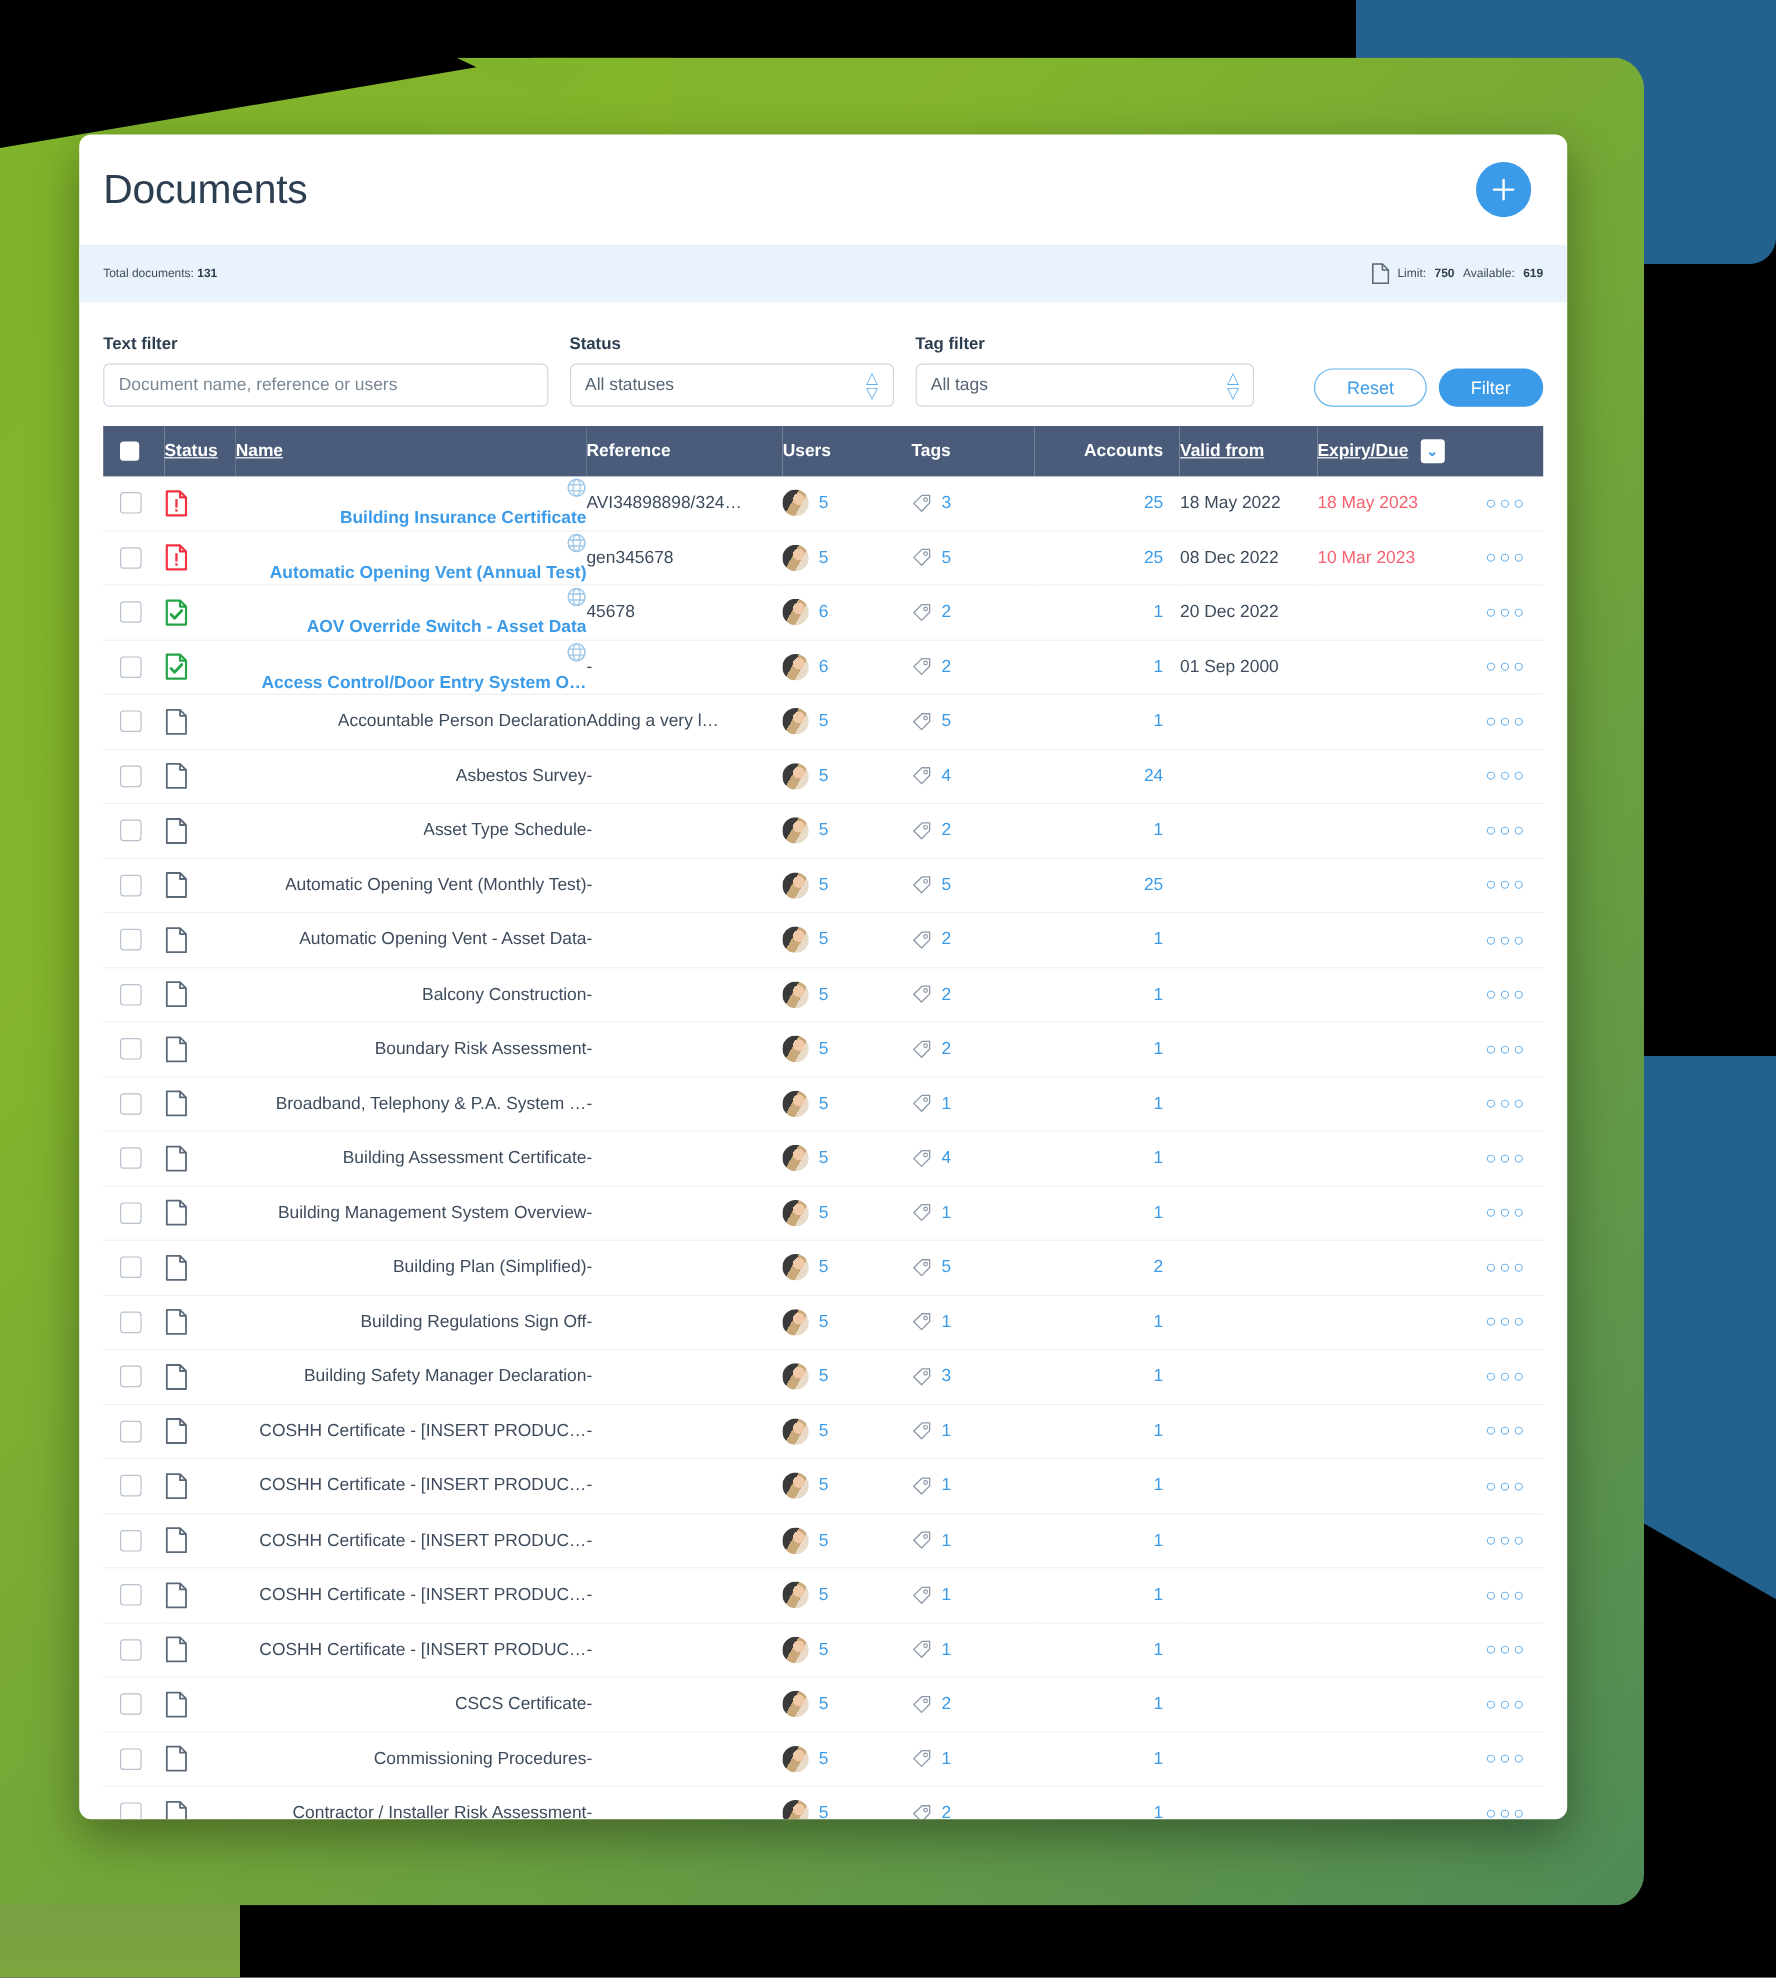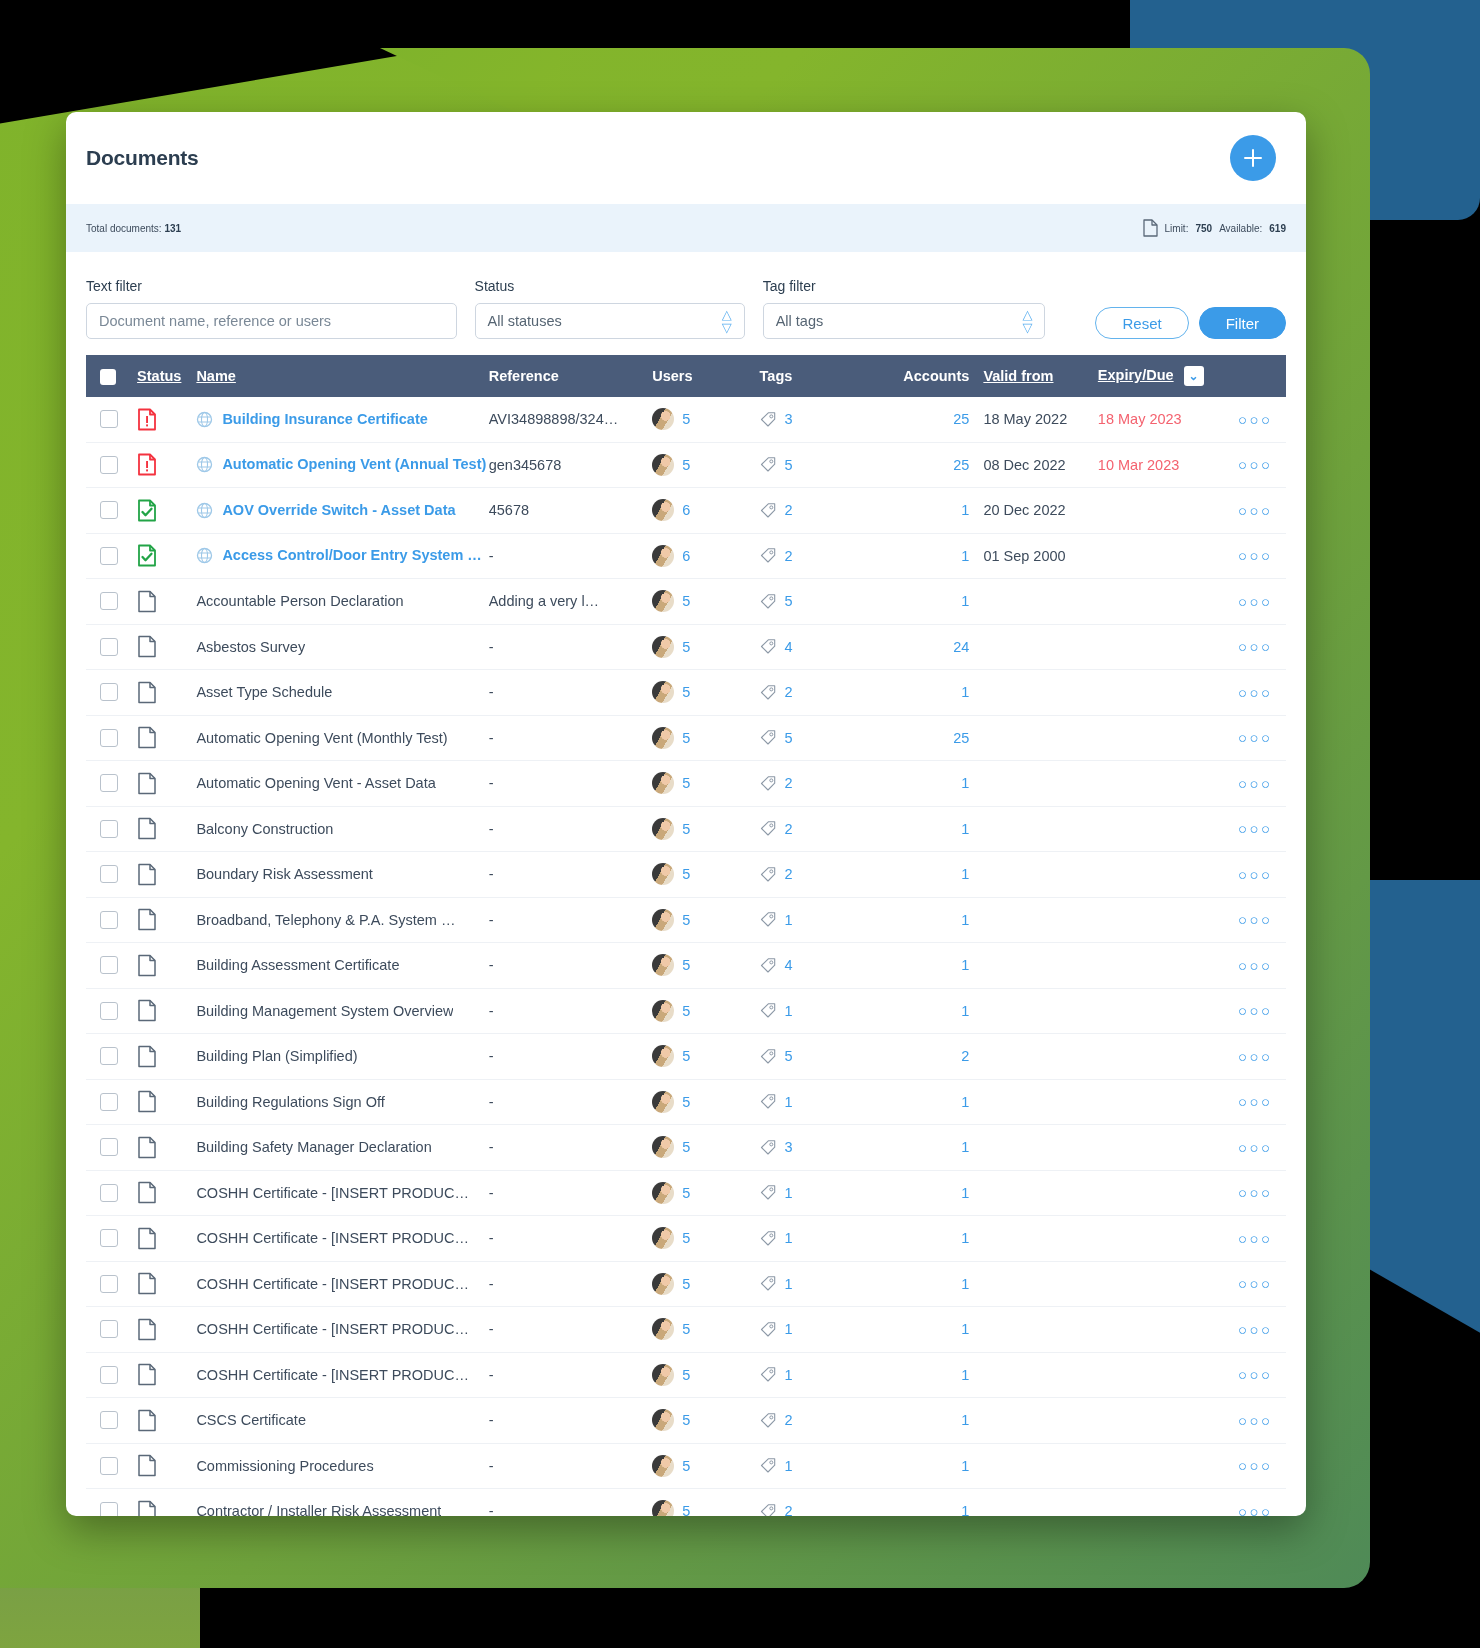--- a/index.html
+++ b/index.html
@@ -72,22 +72,22 @@
   .card-header {
     height: 92px;
     display: flex;
     align-items: center;
     justify-content: space-between;
     padding: 0 30px 0 20px;
     box-sizing: border-box;
     flex: none;
   }
   .page-title {
-    font-size: 21px;
-    font-weight: bold;
+    font-size: 34px;
+    font-weight: normal;
     color: #2c3e50;
     letter-spacing: -0.2px;
   }
   .add-btn {
     width: 46px; height: 46px;
     border-radius: 50%;
     background: #3b9be8;
     border: none;
     cursor: pointer;
     position: relative;
@@ -124,21 +124,21 @@
     display: flex;
     align-items: flex-end;
     padding: 26px 20px 16px 20px;
     gap: 0;
     box-sizing: border-box;
     flex: none;
   }
   .filter-group { display: flex; flex-direction: column; }
   .filter-label {
     font-size: 14px;
-    font-weight: normal;
+    font-weight: bold;
     color: #2c3e50;
     margin-bottom: 9px;
   }
   .filter-input, .filter-select {
     height: 36px;
     border: 1px solid #ced6e0;
     border-radius: 5px;
     background: #ffffff;
     font-size: 14.5px;
     color: #566573;
@@ -228,21 +228,21 @@
     width: 16px; height: 16px;
     background: #ffffff;
     border-radius: 3px;
     display: inline-block;
     cursor: pointer;
     vertical-align: middle;
   }
 
   .name-link { color: #3b9be8; font-weight: bold; cursor: pointer; }
   .name-plain { color: #3d4b5c; }
-  .name-cell { display: flex; align-items: flex-start; gap: 9px; overflow: hidden; white-space: nowrap; }
+  .name-cell { display: flex; align-items: flex-end; gap: 9px; overflow: hidden; white-space: nowrap; flex-direction: column; }
   .globe { flex: none; }
   .name-txt { overflow: hidden; text-overflow: ellipsis; white-space: nowrap; }
 
   .stat-ico { display: inline-block; vertical-align: middle; }
 
   .cell-mid { display: flex; align-items: center; gap: 8px; }
   .avatar {
     width: 22px; height: 22px; border-radius: 50%;
     background:
       radial-gradient(circle at 62% 36%, #f0c9a8 0 24%, rgba(0,0,0,0) 25%),

